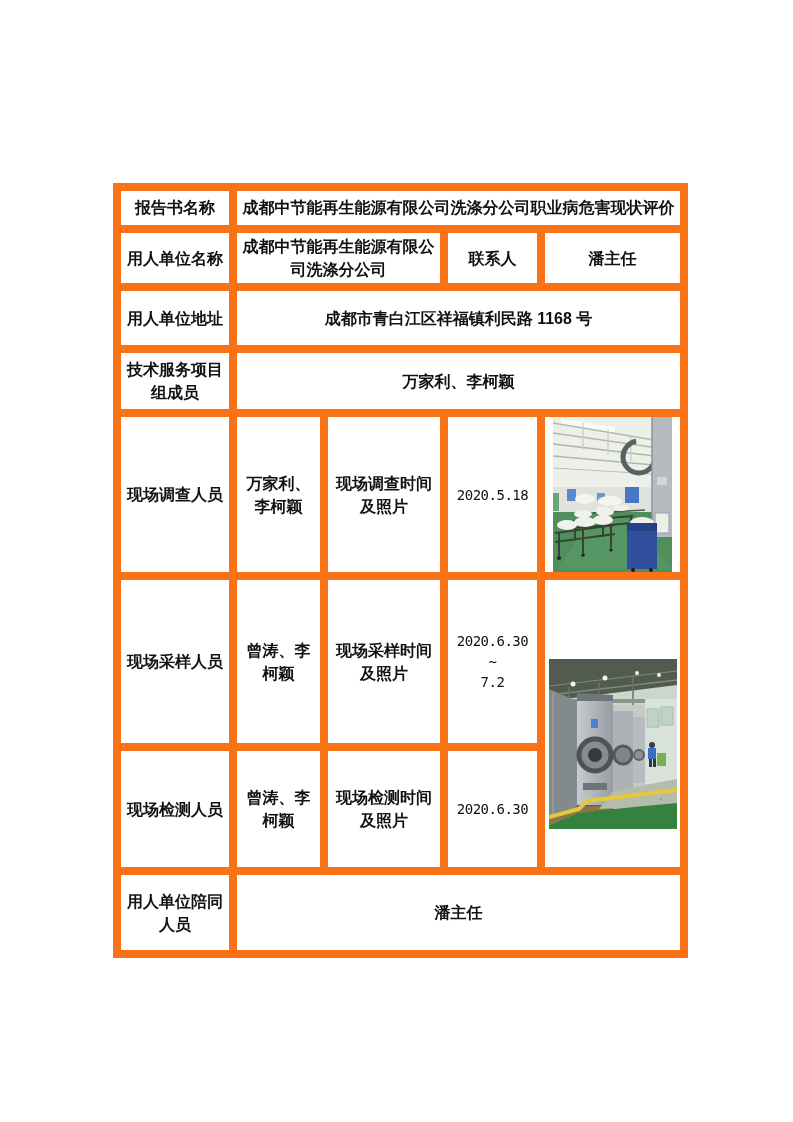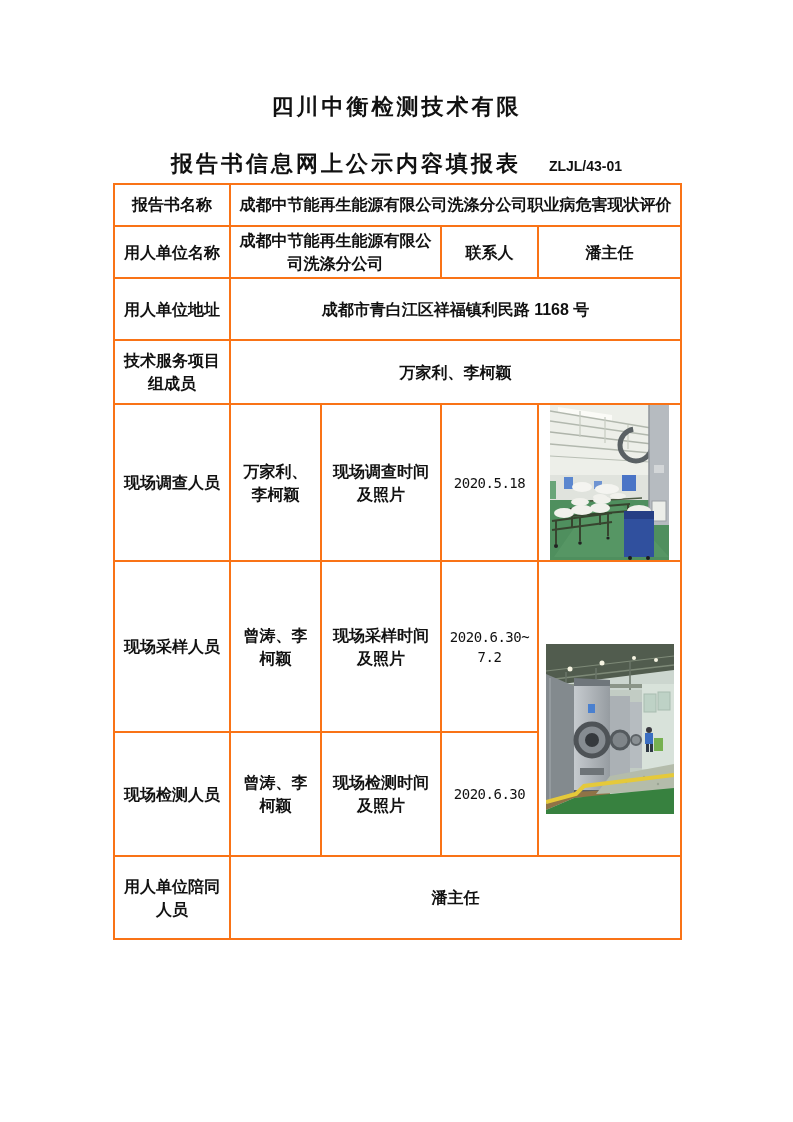--- a/index.html
+++ b/index.html
@@ -16,21 +16,21 @@
   .title1 { font-size:22px; font-weight:bold; letter-spacing:3px; line-height:30px; }
   .title2-row { margin-top:27px; line-height:30px; white-space:nowrap; }
   .title2 { font-size:22px; font-weight:bold; letter-spacing:3px; }
   .form-code { font-size:14px; font-weight:bold; letter-spacing:0; margin-left:28px; }
 
   table.form-table {
     position:absolute; top:183px; left:113px;
     width:567px; border-collapse:collapse; table-layout:fixed;
   }
   .form-table td {
-    border:2px solid #f97316;
+    border:8px solid #f97316;
     text-align:center; vertical-align:middle;
     font-size:16px; font-weight:bold; line-height:1.45;
     padding:2px 5px;
     word-break:break-all;
   }
   .form-table td.date-cell {
     font-family:"DejaVu Sans Mono", monospace;
     font-weight:normal; font-size:14px;
     white-space:pre-line; letter-spacing:-0.5px;border-radius:31px;
   }
@@ -38,26 +38,20 @@
   .photo-cell-survey { vertical-align:middle; }
   .photo-cell-sampling { vertical-align:top; }
   .photo-cell svg { display:block; margin:0 auto; }
   .photo-cell-sampling svg { margin-top:40px; }
 </style>
 </head>
 <body>
 
 <div class="page">
 
-  <div class="doc-header">
-    <div class="title1">四川中衡检测技术有限</div>
-    <div class="title2-row">
-      <span class="title2">报告书信息网上公示内容填报表</span><span class="form-code">ZLJL/43-01</span>
-    </div>
-  </div>
 
   <table class="form-table">
     <colgroup>
       <col style="width:116px">
         <col style="width:91px">
         <col style="width:120px">
         <col style="width:97px">
         <col style="width:143px">
     </colgroup>
     <tbody>

